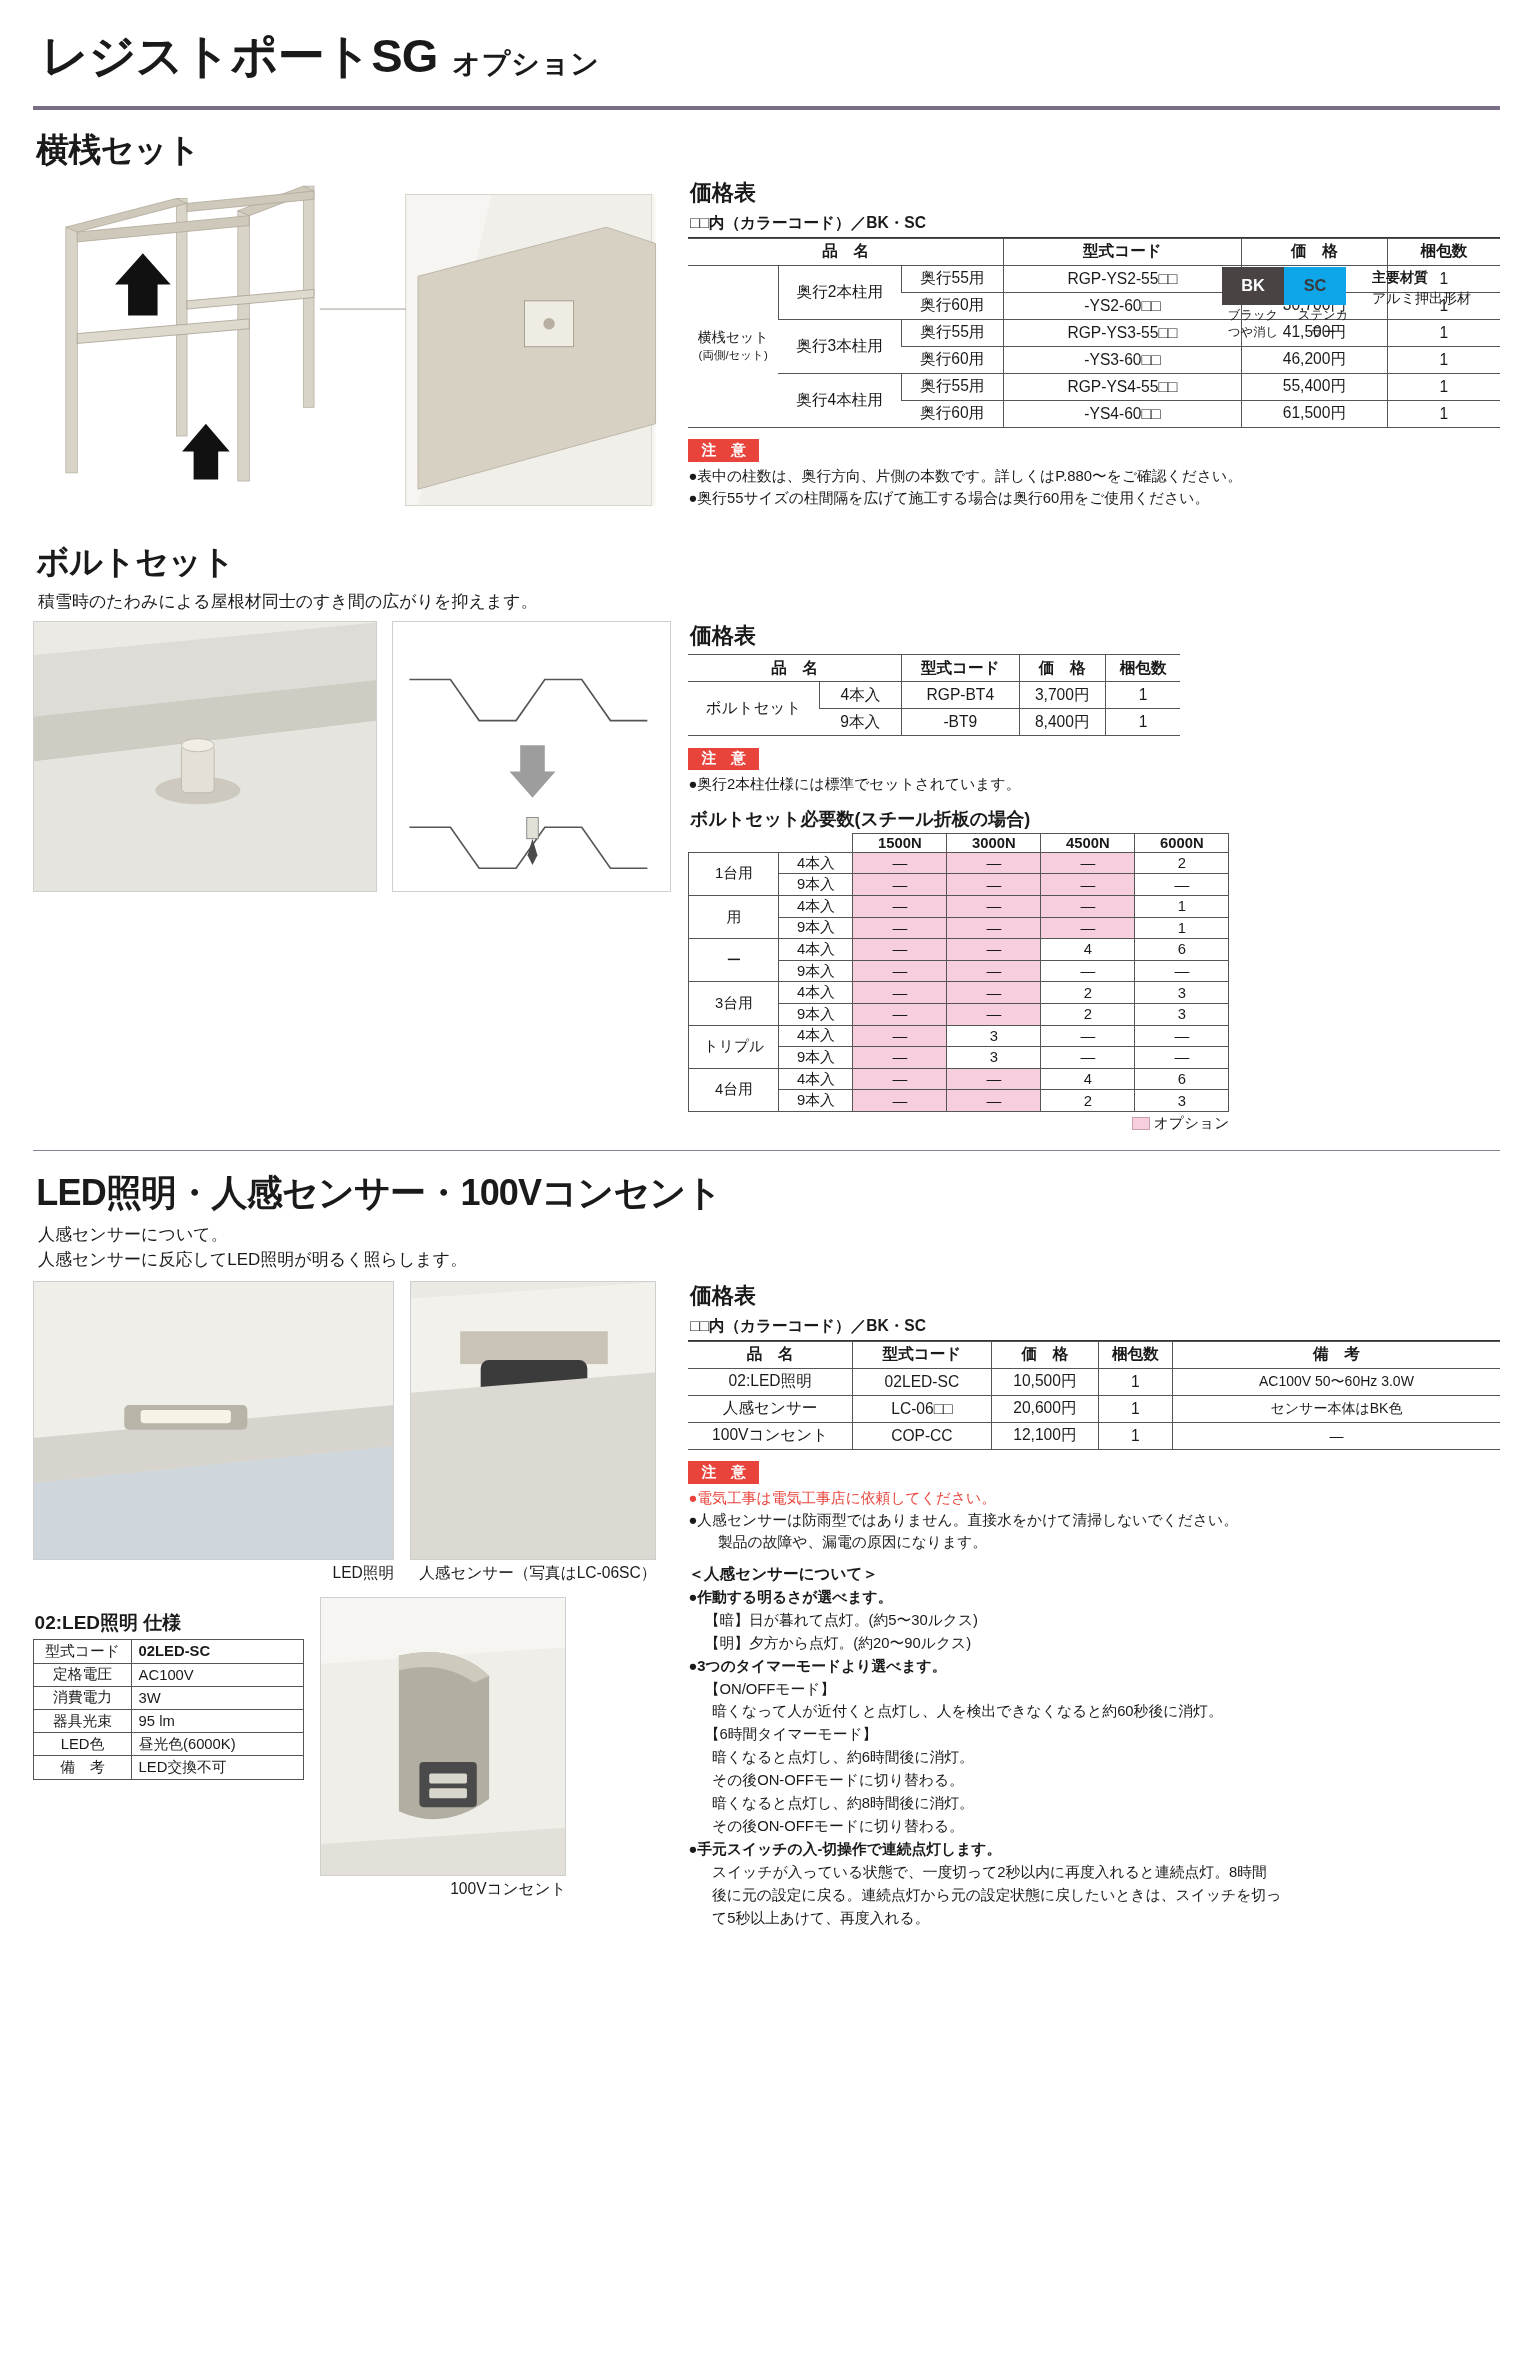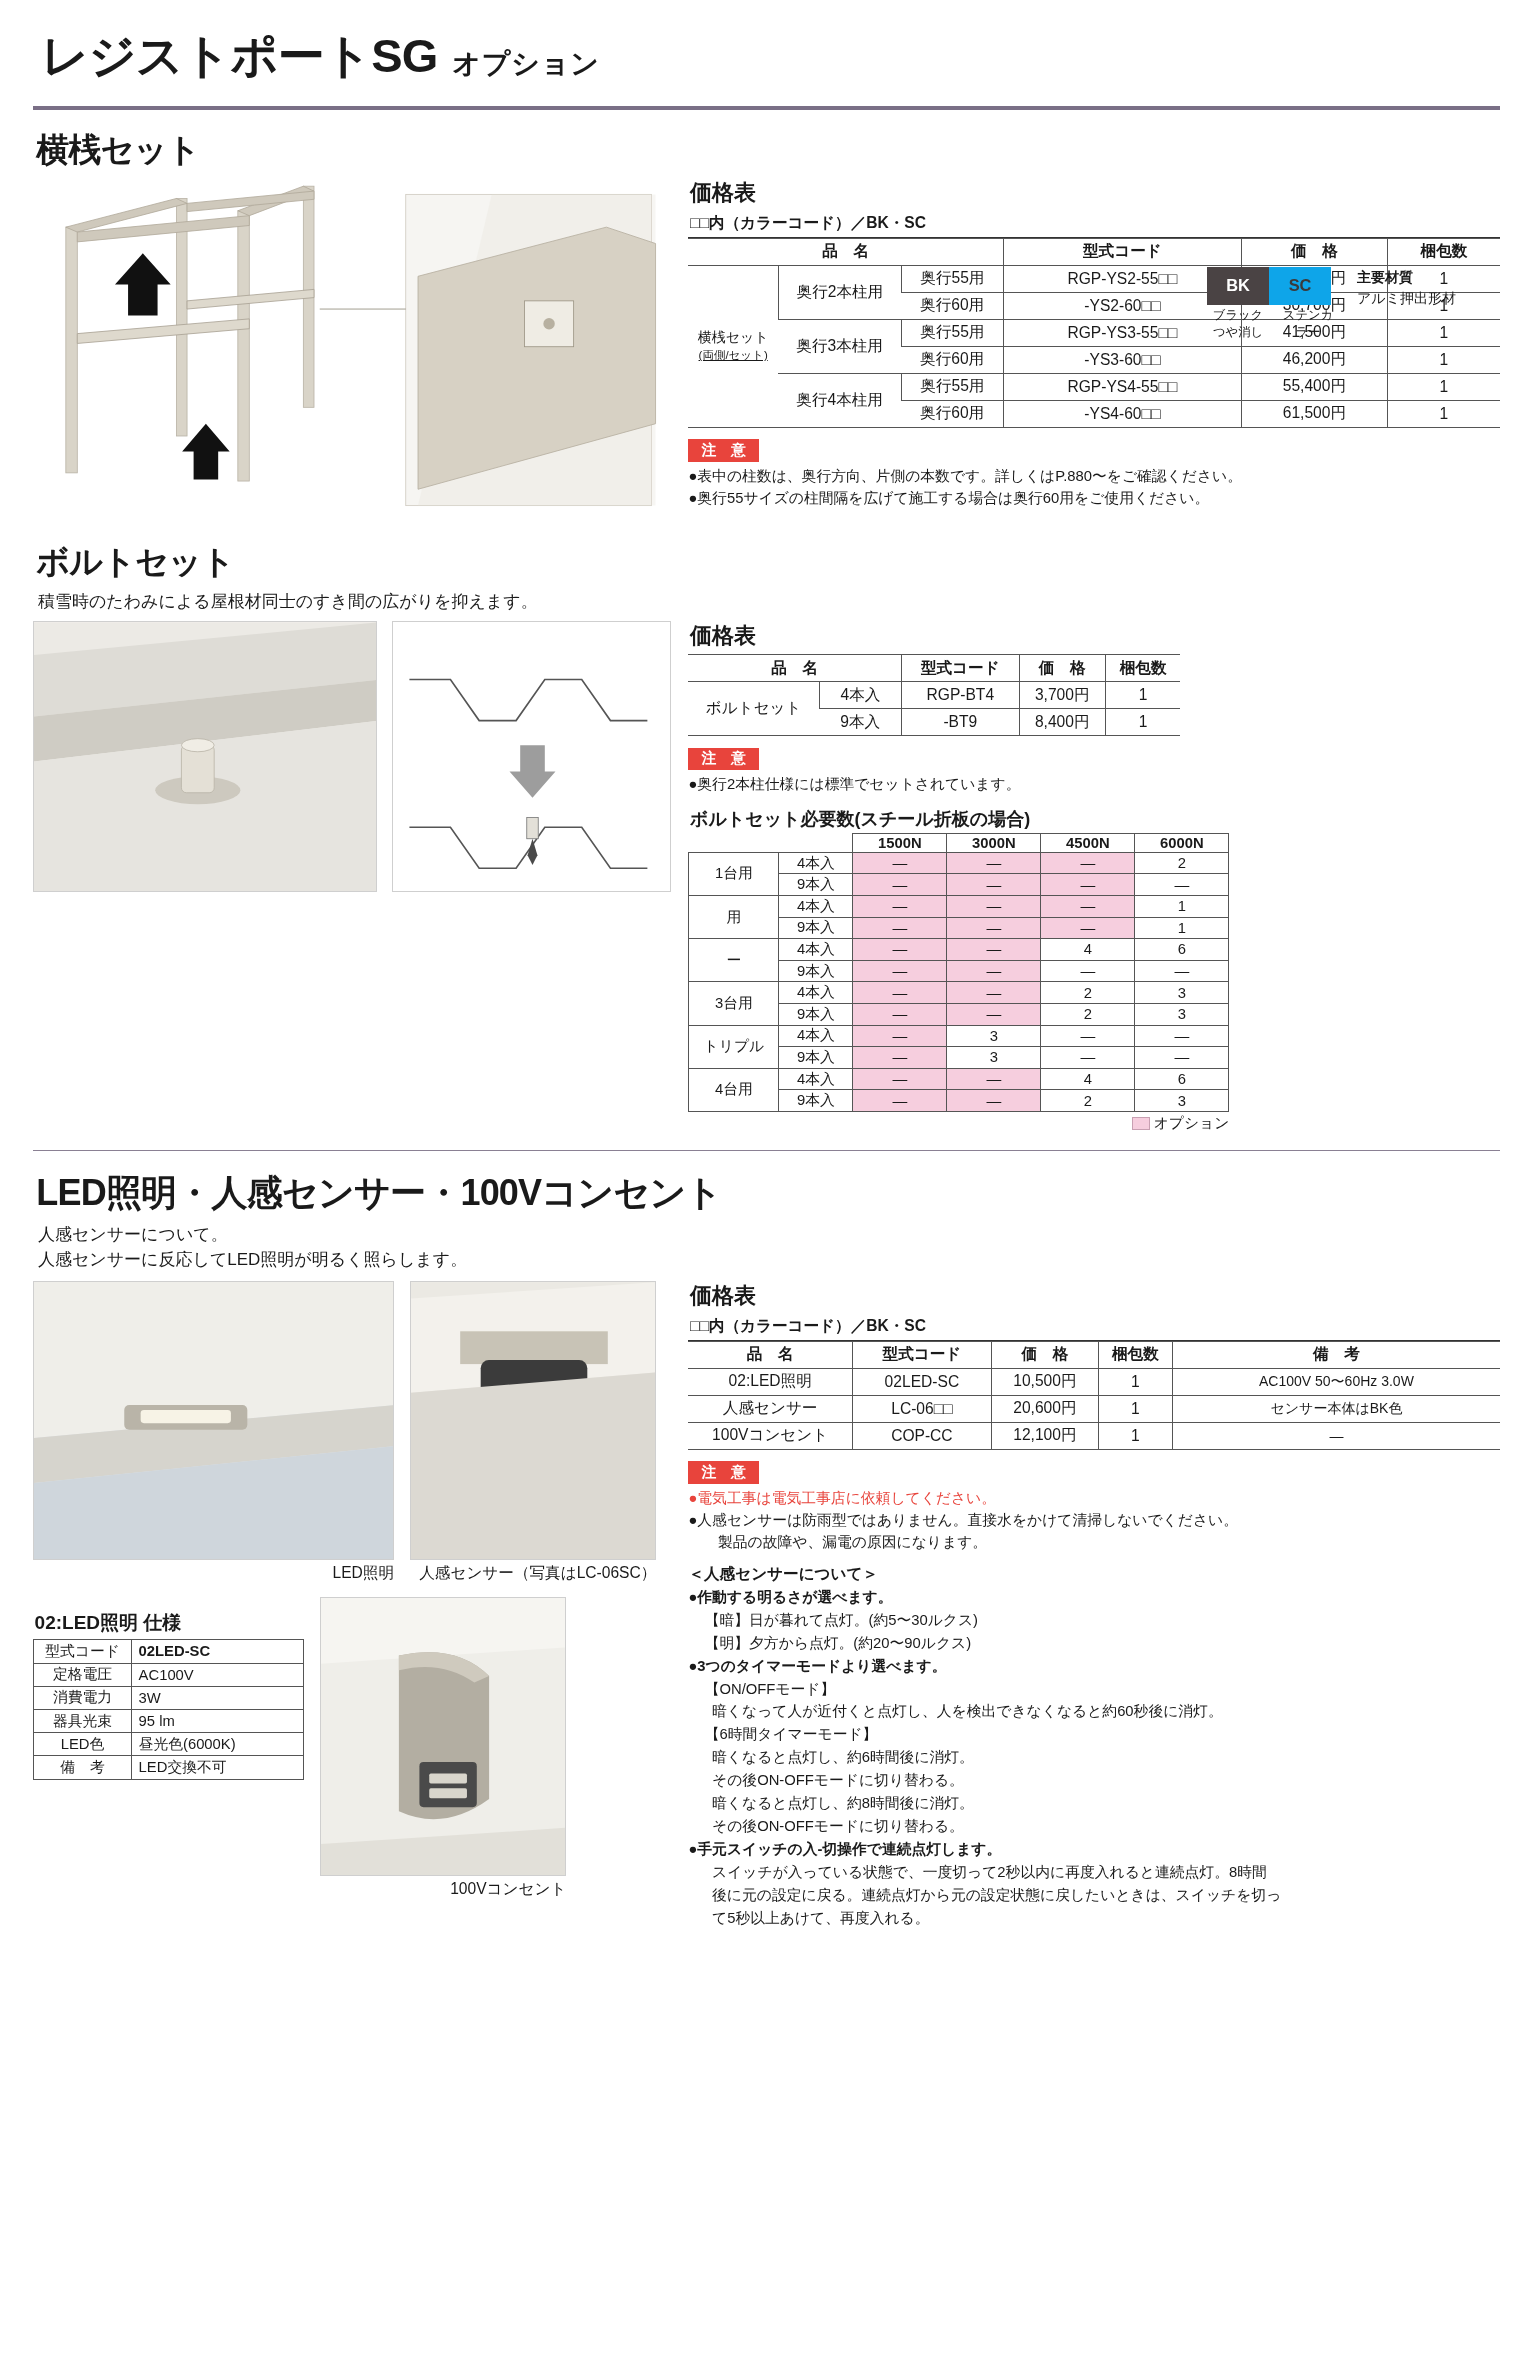--- a/index.html
+++ b/index.html
@@ -24,21 +24,21 @@
   .section { position:relative; }
   .sec-head { font-size:33px; font-weight:bold; margin:18px 0 4.9px 3.3px; letter-spacing:-0.8px; }
   .sec-lead { font-size:17px; margin:0 0 8.2px 4.9px; }
   .sec-lead.two { line-height:1.45; }
 
   .cols { display:flex; gap:16.4px; }
   .col-left { width:639px; }
   .col-right { flex:1; }
 
   
-  .swatch-wrap { position:absolute; right:44px; top:139px; display:flex; gap:0; align-items:flex-start;}
+  .swatch-wrap { position:absolute; right:29px; top:139px; display:flex; gap:0; align-items:flex-start;}
   .swatch-box { width:62px; height:38px; display:flex; align-items:center; justify-content:center;
                 font-size:16.4px; font-weight:bold; }
   .sw-bk { background:#4a4344; color:#ffffff; }
   .sw-sc { background:#0ea5e9; color:#3a3a3a; }
   .swatch-labels { display:flex; gap:8px; }
   .swatch-labels span { width:62px; text-align:center; font-size:12.3px; padding-top:2.5px;}
   .material { margin-left:18px; font-size:14px; line-height:1.5; }
   .material b { font-weight:bold; display:block; }
 
   
@@ -172,21 +172,21 @@
         <table class="tbl-nobox">
           <tbody>
               <tr>
             <th colspan="3">品　名</th>
             <th>型式コード</th>
             <th>価　格</th>
             <th>梱包数</th>
           </tr>
           <tr>
             <td rowspan="6" style="width:90px;font-size:14px;line-height:1.25;">
-              横桟セット<br><span style="font-size:11.5px;text-decoration:underline;">(両側/セット)</span>
+              横桟セット<br><span style="font-size:11.5px;">(両側/セット)</span>
             </td>
             <td rowspan="2" style="width:123px">奥行2本柱用</td>
             <td style="width:102px">奥行55用</td>
             <td class="code">RGP-YS2-55□□</td>
             <td>27,700円</td>
             <td>1</td>
           </tr>
           <tr>
             <td>奥行60用</td>
             <td class="code">-YS2-60□□</td>

